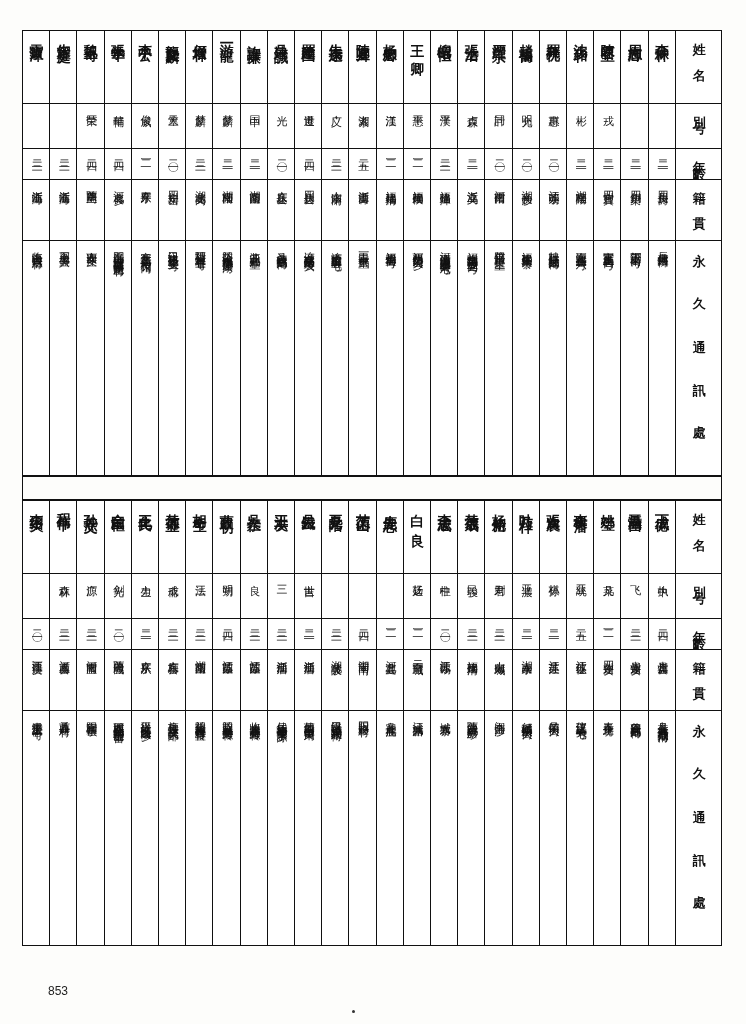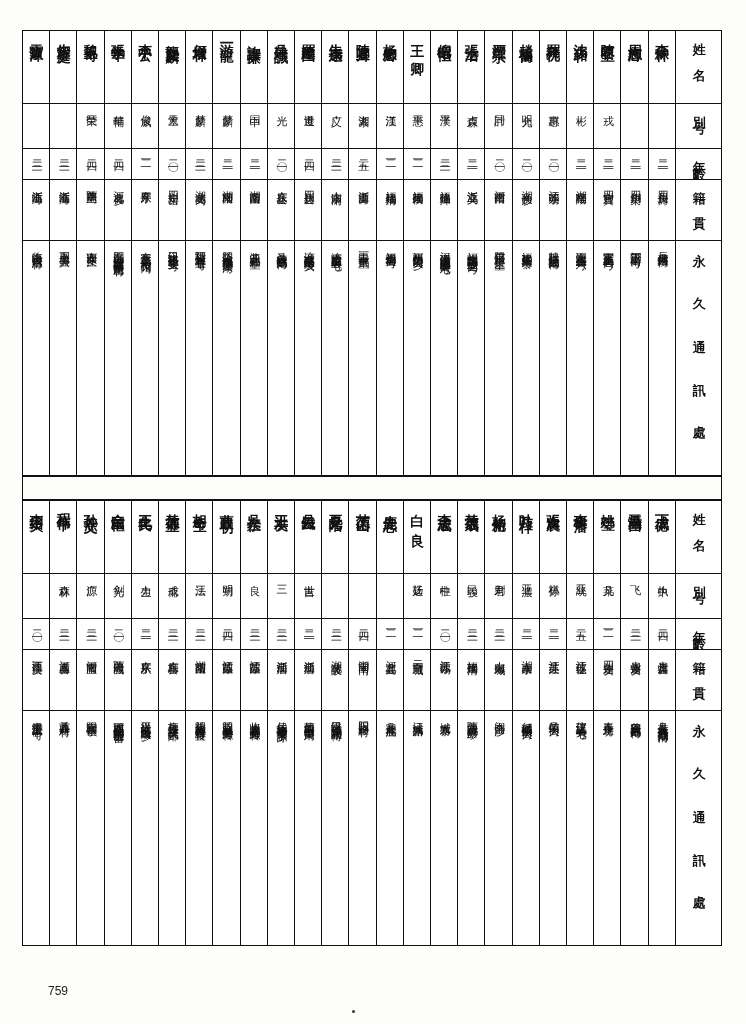--- a/index.html
+++ b/index.html
@@ -936,15 +936,15 @@
               <div class="v">盘县北大街八号戴鼎清轉</div>
             </td>
         <td class="hdr addr">
               <div class="v">永 久 通 訊 處</div>
             </td>
       </tr>
     </tbody>
       </table>
   </div>
 
-  <div class="page-number">759</div>
+  <div class="page-number">853</div>
   <div class="dot"></div>
 </div>
 
 </body></html>

